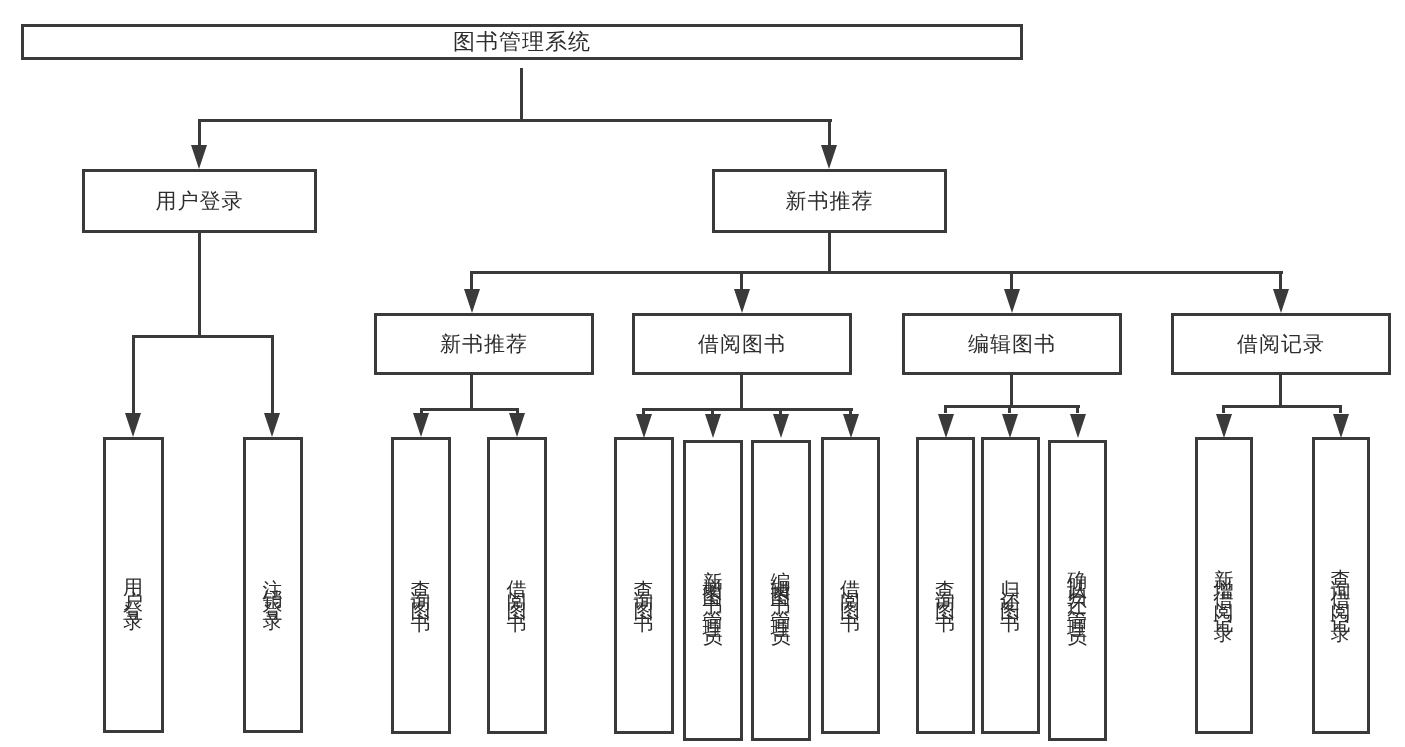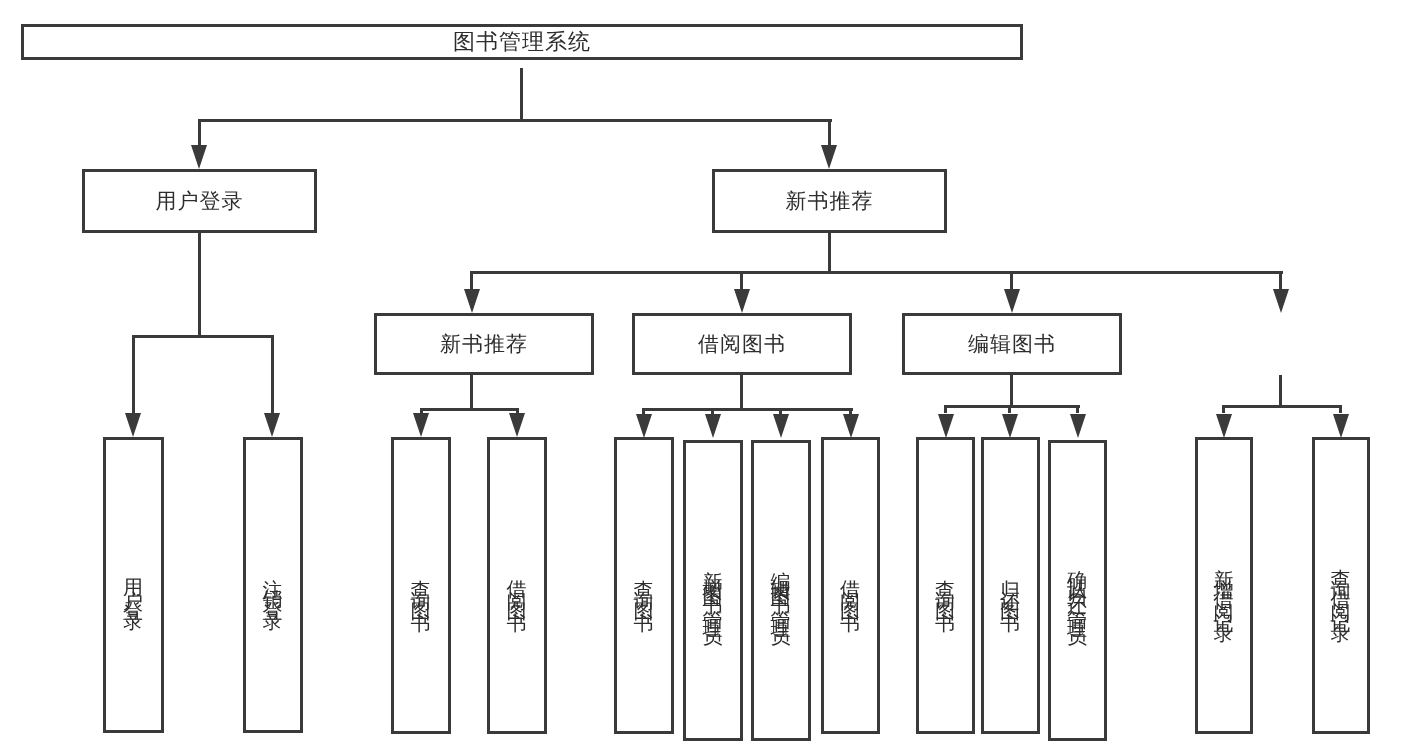--- a/index.html
+++ b/index.html
@@ -89,20 +89,21 @@
   <div class="cline" style="left:1010px;top:271px;width:3px;height:20px;"></div>
   <div class="cline" style="left:1279px;top:271px;width:3px;height:20px;"></div>
   <div class="arrow" style="left:464px;top:289px;"></div>
   <div class="arrow" style="left:734px;top:289px;"></div>
   <div class="arrow" style="left:1004px;top:289px;"></div>
   <div class="arrow" style="left:1273px;top:289px;"></div>
 
   <div class="node hnode" style="left:362px;top:313px;width:220px;height:62px;margin-left:12px;">新书推荐</div>
   <div class="node hnode" style="left:632px;top:313px;width:220px;height:62px;">借阅图书</div>
   <div class="node hnode" style="left:902px;top:313px;width:220px;height:62px;">编辑图书</div>
+  <div class="node hnode" style="left:1171px;top:313px;width:220px;height:62px;">借阅记录</div>
 
   <div class="cline" style="left:470px;top:375px;width:3px;height:35px;"></div>
   <div class="cline" style="left:420px;top:408px;width:99px;height:3px;"></div>
   <div class="cline" style="left:420px;top:408px;width:3px;height:8px;"></div>
   <div class="cline" style="left:516px;top:408px;width:3px;height:8px;"></div>
   <div class="arrow" style="left:413px;top:413px;"></div>
   <div class="arrow" style="left:509px;top:413px;"></div>
 
   <div class="cline" style="left:740px;top:375px;width:3px;height:35px;"></div>
   <div class="cline" style="left:643px;top:408px;width:210px;height:3px;"></div>

